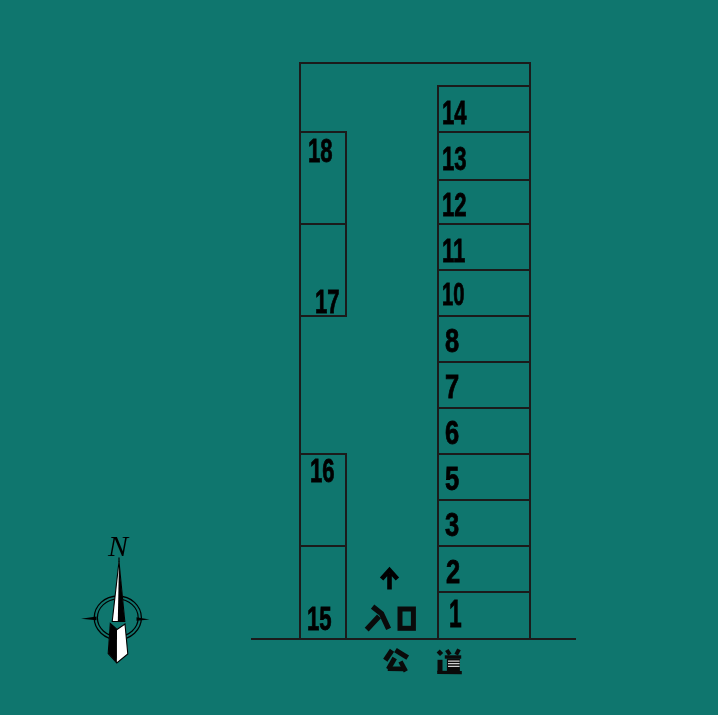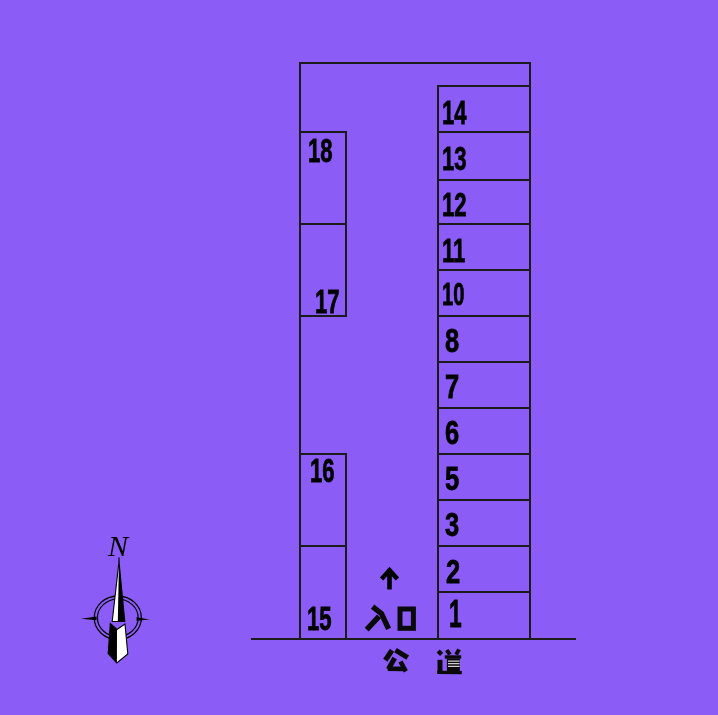--- a/index.html
+++ b/index.html
@@ -1,14 +1,14 @@
 <!DOCTYPE html>
 <html><head><meta charset="utf-8"><title>layout</title><style>
 html,body{margin:0;padding:0;background:#fff}
-#c{position:relative;width:718px;height:715px;background:#8b5cf6;overflow:hidden;font-family:"Liberation Sans",sans-serif}
+#c{position:relative;width:718px;height:715px;background:#0f766e;overflow:hidden;font-family:"Liberation Sans",sans-serif}
 .ln{position:absolute;background:#1b1b1b}
 .num{position:absolute;font-weight:700;font-size:34px;line-height:1;color:#000;transform:scaleX(.65);transform-origin:0 0;white-space:pre;-webkit-text-stroke:.8px #000}
 .num1{position:absolute;font-weight:700;font-size:34px;line-height:1;color:#000;transform:scaleX(.75);transform-origin:0 0;white-space:pre;-webkit-text-stroke:.8px #000}
 </style></head>
 <body>
 <div id="c">
 
 <div class="ln" style="left:299px;top:62px;width:2px;height:577px"></div>
 
 <div class="ln" style="left:299px;top:62px;width:232px;height:2px"></div>

